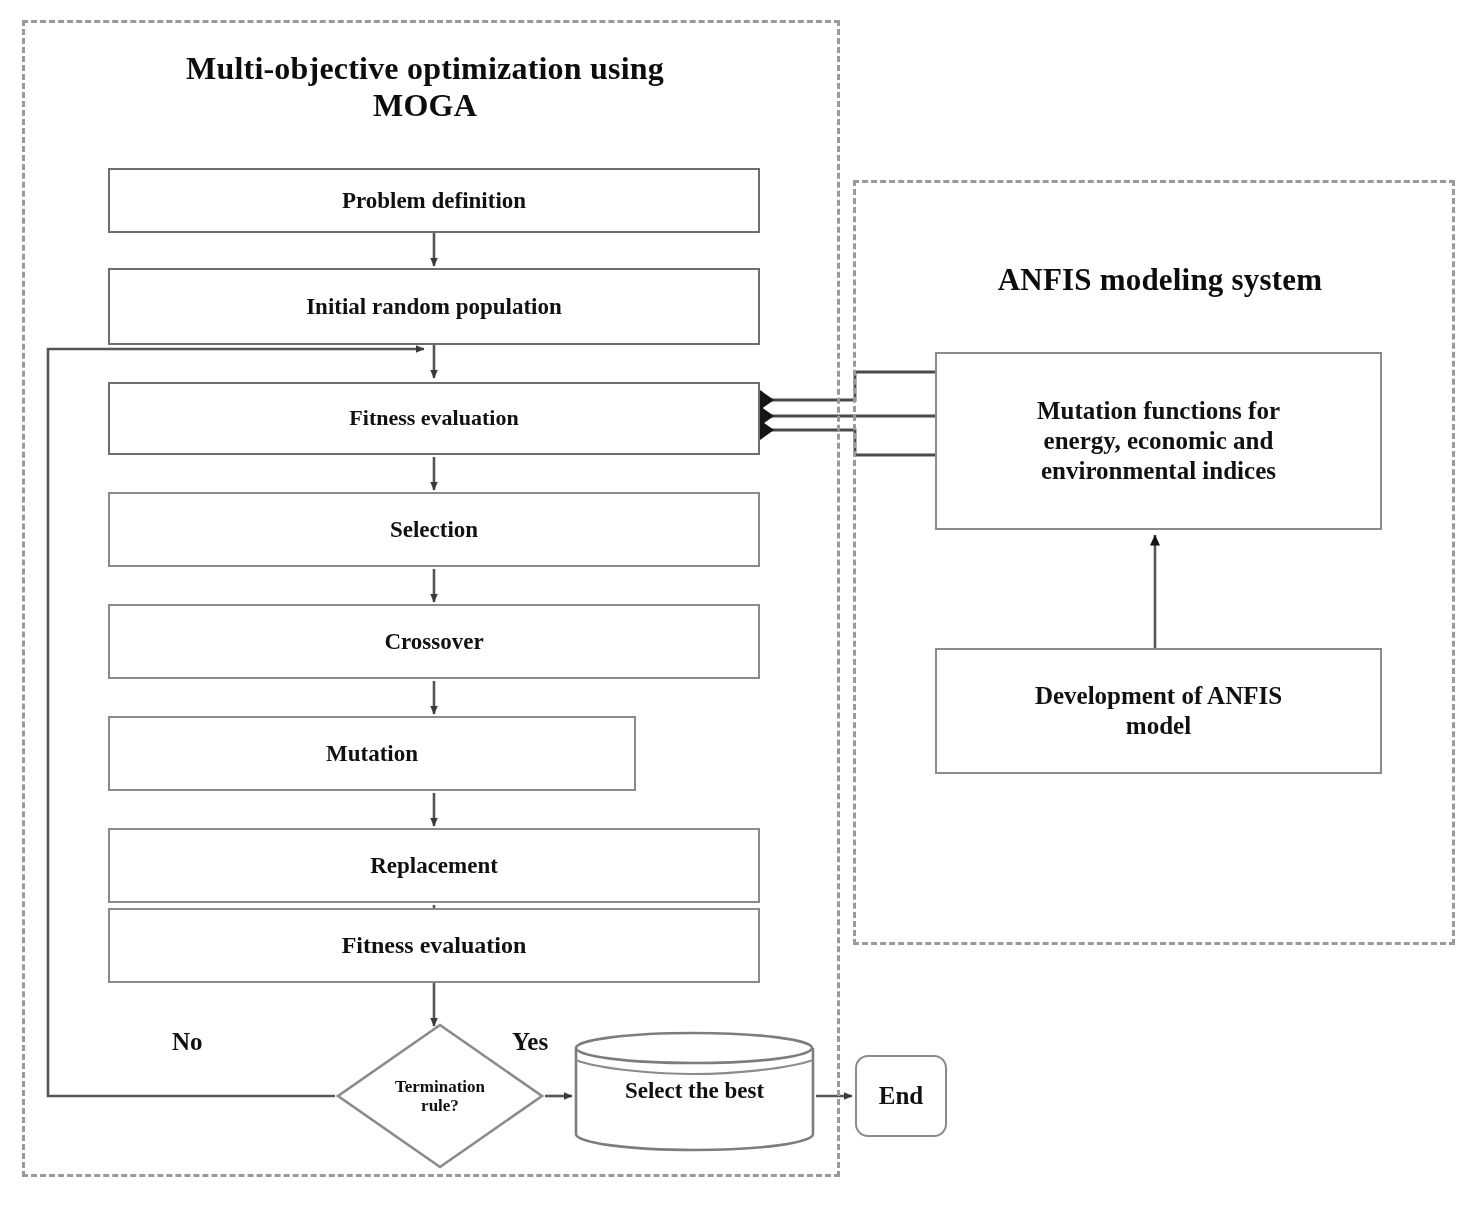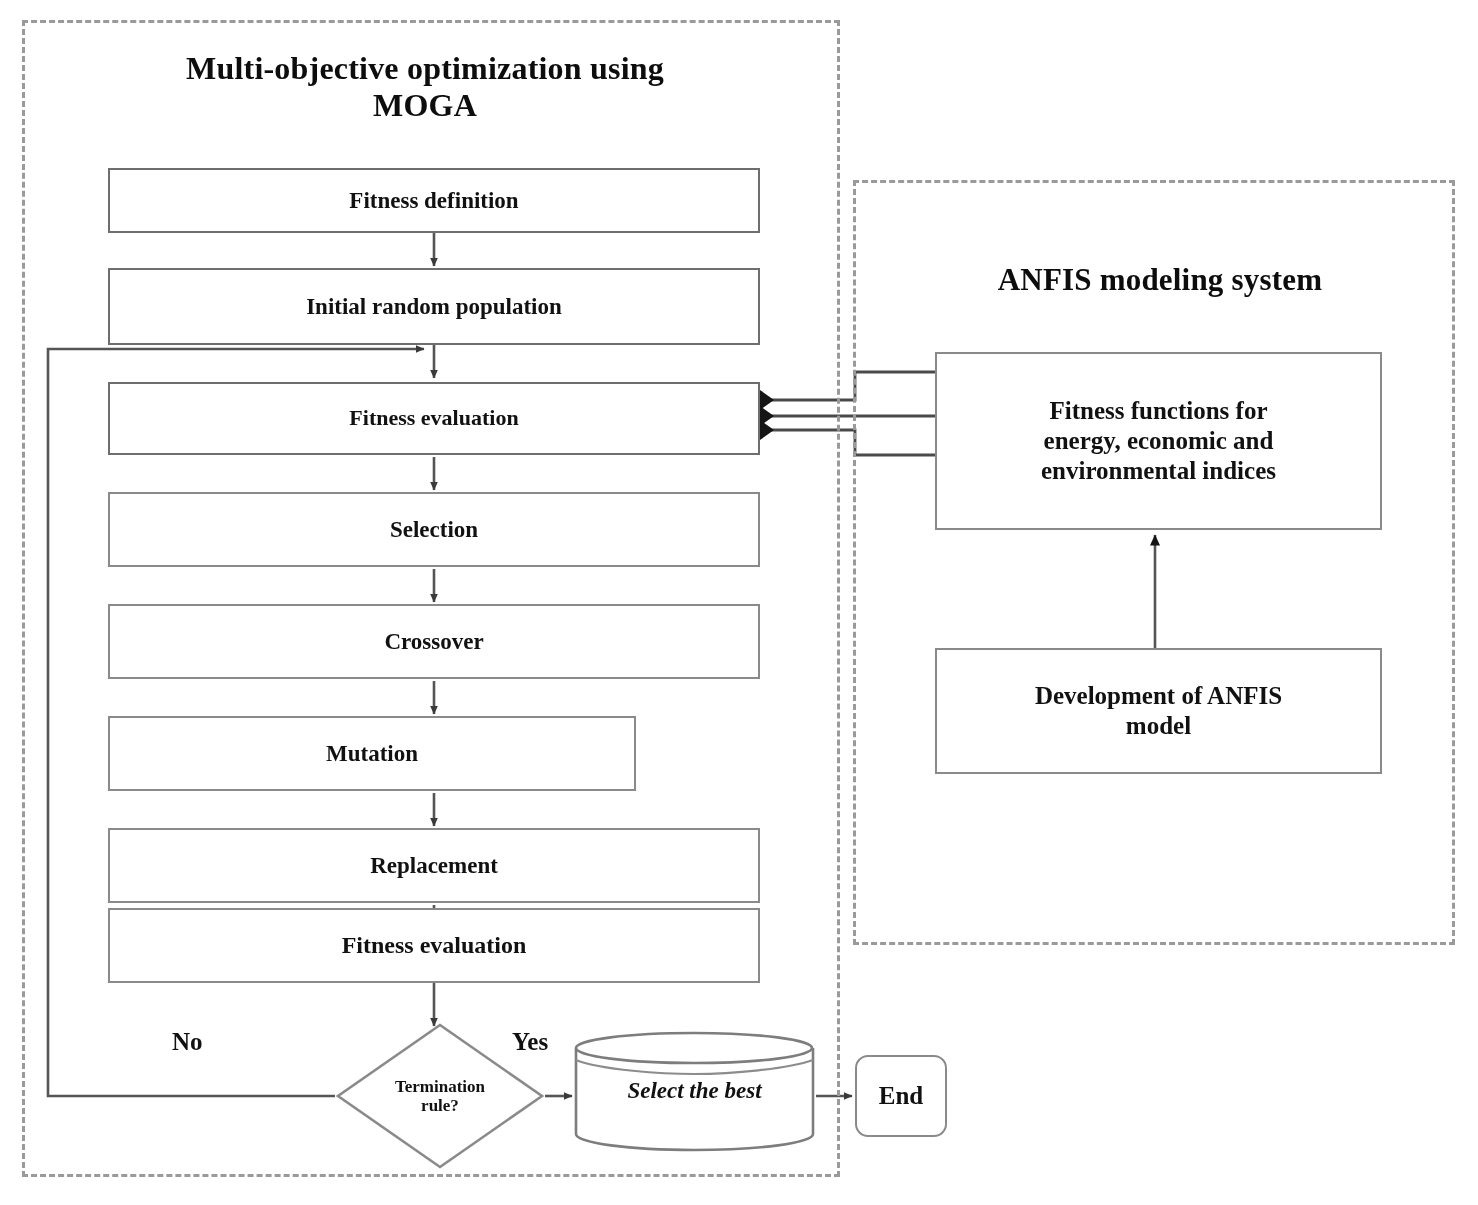--- a/index.html
+++ b/index.html
@@ -69,21 +69,21 @@
     align-items: center;
     justify-content: center;
     text-align: center;
     font-weight: bold;
     font-size: 17px;
     color: #111111;
     line-height: 1.12;
   }
 
   
-  .cyl-wrap { position: absolute; font-style: italic; }
+  .cyl-wrap { position: absolute; }
   .cyl-label {
     position: absolute;
     left: 0; right: 0; top: 0; bottom: 0;
     display: flex;
     align-items: center;
     justify-content: center;
     font-weight: bold;
     font-size: 23px;
     color: #111111;
   }
@@ -149,21 +149,21 @@
 
   <div class="panel" style="left:853px; top:180px; width:602px; height:765px;"></div>
 
   <div class="panel-title" style="left:60px; top:50px; width:730px; font-size:32px;">
     <div>Multi-objective optimization using</div>
     <div>MOGA</div>
   </div>
 
   <div class="panel-title" style="left:880px; top:214px; width:560px; font-size:31px;margin-top:48px;">ANFIS modeling system</div>
 
-  <div class="node" style="left:108px; top:168px; width:652px; height:65px; font-size:23px;">Fitness definition</div>
+  <div class="node" style="left:108px; top:168px; width:652px; height:65px; font-size:23px;">Problem definition</div>
 
   <div class="node" style="left:108px; top:268px; width:652px; height:77px; font-size:23px;">Initial random population</div>
 
   <div class="node" style="left:108px; top:382px; width:652px; height:73px; font-size:22px;">Fitness evaluation</div>
 
   <div class="node soft" style="left:108px; top:492px; width:652px; height:75px; font-size:23px;font-family:Liberation Serif, serif;">Selection</div>
 
   <div class="node soft" style="left:108px; top:604px; width:652px; height:75px; font-size:23px;">Crossover</div>
 
   <div class="node soft" style="left:108px; top:716px; width:528px; height:75px; font-size:23px;">Mutation</div>
@@ -193,21 +193,21 @@
       <path d="M3,18 L3,104 C3,113 57,120 121,120 C186,120 240,113 240,104 L240,18" fill="#ffffff" stroke="#7d7d7d" stroke-width="2.6"></path>
       <ellipse cx="121" cy="18" rx="118" ry="15" fill="#ffffff" stroke="#7d7d7d" stroke-width="2.6"></ellipse>
       <path d="M3,30 C28,40 90,44 121,44 C160,44 214,39 240,30" fill="none" stroke="#8c8c8c" stroke-width="2.2"></path>
     </svg>
     <div class="cyl-label">Select the best</div>
   </div>
 
   <div class="node soft rounded" style="left:855px; top:1055px; width:92px; height:82px; font-size:25px;">End</div>
 
   <div class="node soft" style="left:935px; top:352px; width:447px; height:178px; font-size:25px; flex-direction:column;">
-    <div>Fitness functions for</div>
+    <div>Mutation functions for</div>
     <div>energy, economic and</div>
     <div>environmental indices</div>
   </div>
 
   <div class="node soft" style="left:935px; top:648px; width:447px; height:126px; font-size:25px; flex-direction:column;">
     <div>Development of ANFIS</div>
     <div>model</div>
   </div>
 
 </div>

